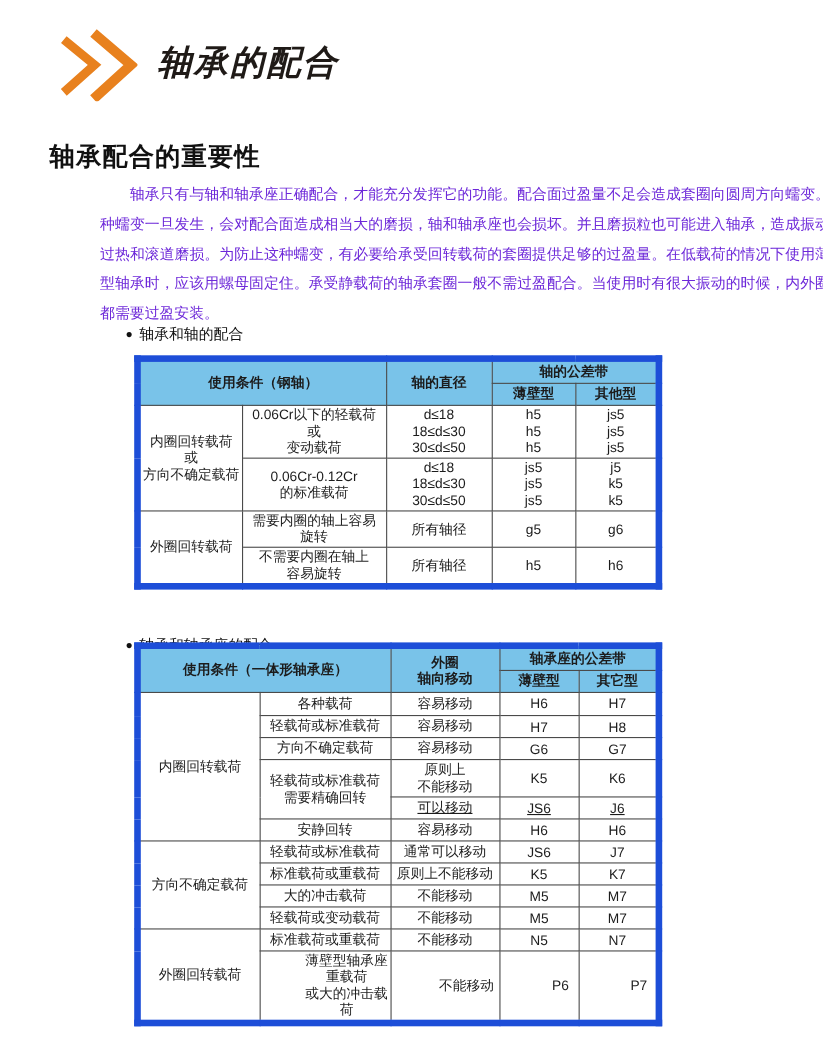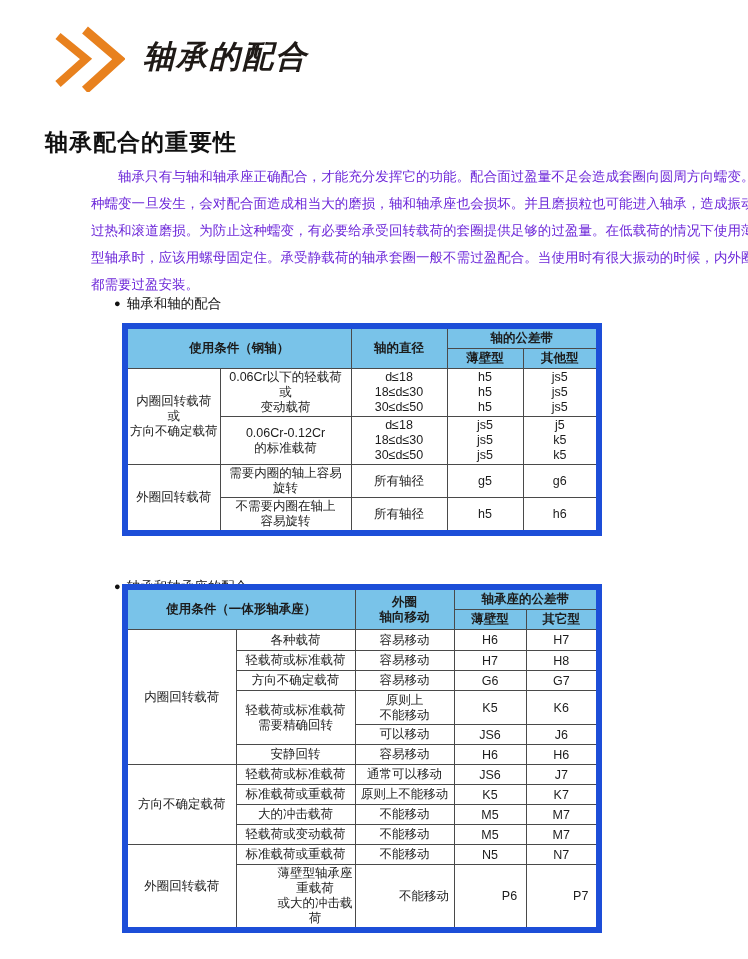--- a/index.html
+++ b/index.html
@@ -57,21 +57,21 @@
   
   .t1 .r1 td { height: 47px; }
   .t1 .r2 td { height: 45px; }
   .t1 .r3 td { height: 30px; }
   .t1 .r4 td { height: 32px; }
   
   .t2 .s1 td  { height: 21px; }
   .t2 .s2 td  { height: 20px; }
   .t2 .s3 td  { height: 20px; }
   .t2 .s4 td  { height: 34px; }
-  .t2 .s5 td  { height: 19px; }
+  .t2 .s5 td  { height: 19px; text-decoration: underline; }
   .t2 .s6 td  { height: 19px; }
   .t2 .s7 td  { height: 20px; }
   .t2 .s8 td  { height: 20px; }
   .t2 .s9 td  { height: 19px; }
   .t2 .s10 td { height: 19px; }
   .t2 .s11 td { height: 20px; }
   .t2 .s12 td { height: 48px; padding-left: 41px; }
 </style>
 </head>
 <body>

